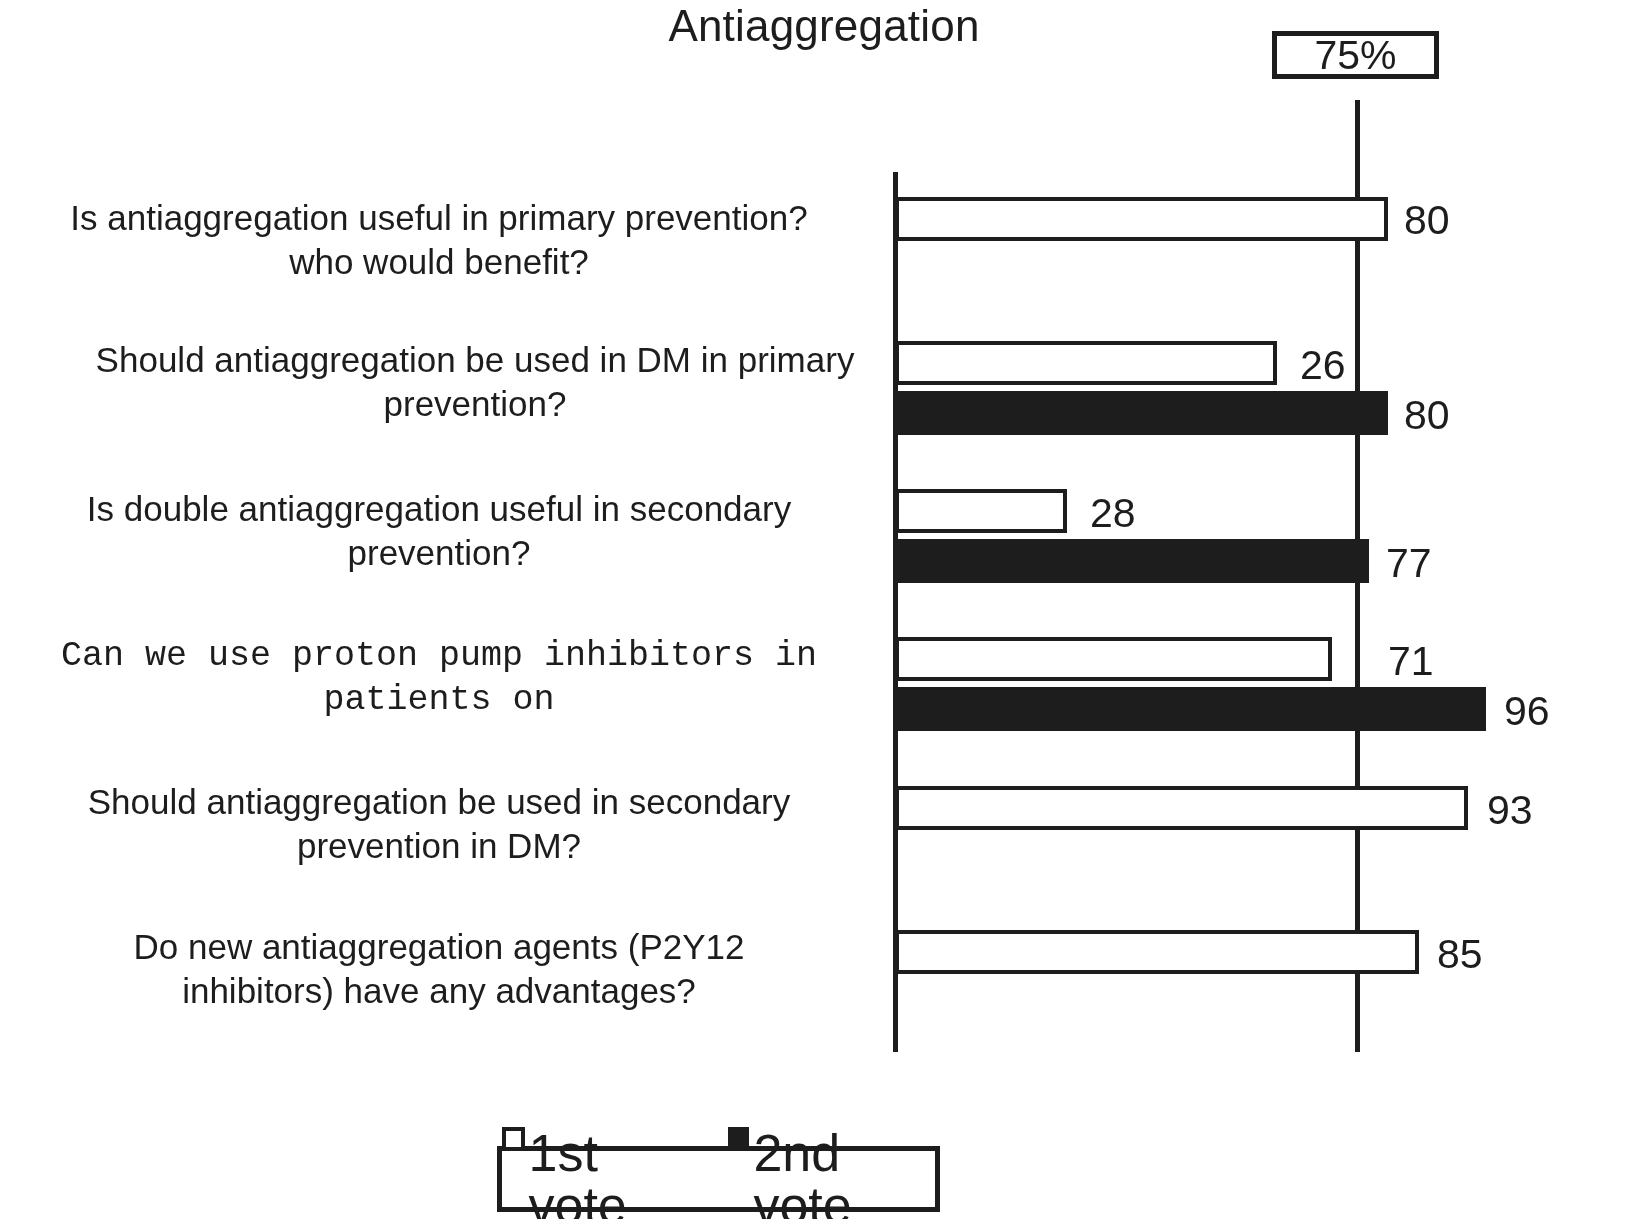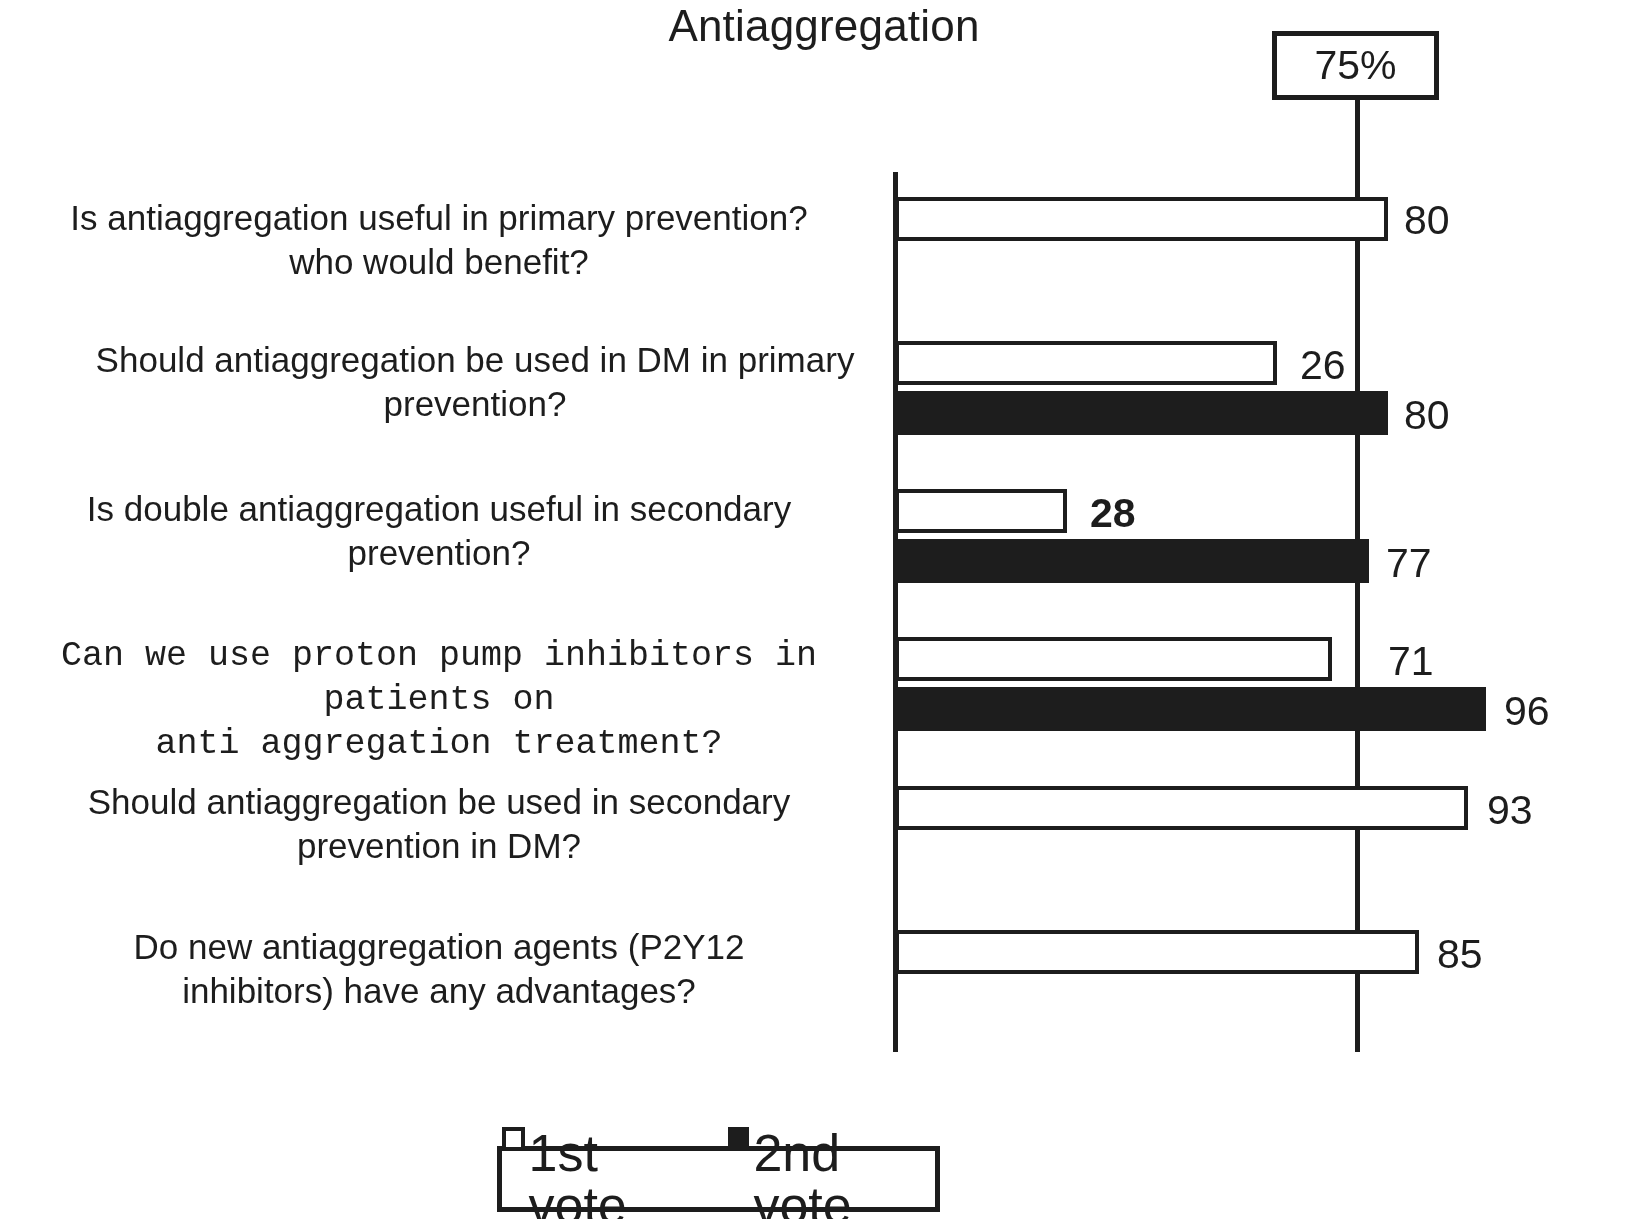--- a/index.html
+++ b/index.html
@@ -29,21 +29,21 @@
     color: #1d1d1d;
     line-height: 1.0;
   }
 
   
   #threshold-badge {
     position: absolute;
     left: 1272px;
     top: 31px;
     width: 167px;
-    height: 69px;
+    height: 48px;
     border: 5px solid #1d1d1d;
     background: #ffffff;
     box-sizing: border-box;
     display: flex;
     align-items: center;
     justify-content: center;
     font-size: 41px;
     color: #1d1d1d;
   }
 
@@ -175,21 +175,20 @@
     <div>prevention?</div>
   </div>
 
   <div class="q-label" style="top:487px;">
     <div>Is double antiaggregation useful in secondary</div>
     <div>prevention?</div>
   </div>
 
   <div class="q-label" style="top:634px;font-family:Liberation Mono, monospace;">
     <div>Can we use proton pump inhibitors in patients on</div>
-    <div>anti aggregation treatment?</div>
   </div>
 
   <div class="q-label" style="top:780px;">
     <div>Should antiaggregation be used in secondary</div>
     <div>prevention in DM?</div>
   </div>
 
   <div class="q-label" style="top:925px;">
     <div>Do new antiaggregation agents (P2Y12</div>
     <div>inhibitors) have any advantages?</div>
@@ -198,21 +197,21 @@
   <div class="bar first" style="left:895px; top:197px; width:493px; height:44px;"></div>
   <div class="bar-value" style="left:1404px; top:200px;">80</div>
 
   <div class="bar first" style="left:895px; top:341px; width:382px; height:44px;"></div>
   <div class="bar-value" style="left:1300px; top:345px;">26</div>
 
   <div class="bar second" style="left:895px; top:391px; width:493px; height:44px;"></div>
   <div class="bar-value" style="left:1404px; top:395px;">80</div>
 
   <div class="bar first" style="left:895px; top:489px; width:172px; height:44px;"></div>
-  <div class="bar-value" style="left:1090px; top:493px;font-weight:bold;">28</div>
+  <div class="bar-value" style="left:1090px; top:493px;">28</div>
 
   <div class="bar second" style="left:895px; top:539px; width:474px; height:44px;"></div>
   <div class="bar-value" style="left:1386px; top:543px;">77</div>
 
   <div class="bar first" style="left:895px; top:637px; width:437px; height:44px;"></div>
   <div class="bar-value" style="left:1388px; top:641px;">71</div>
 
   <div class="bar second" style="left:895px; top:687px; width:591px; height:44px;"></div>
   <div class="bar-value" style="left:1504px; top:691px;">96</div>
 

